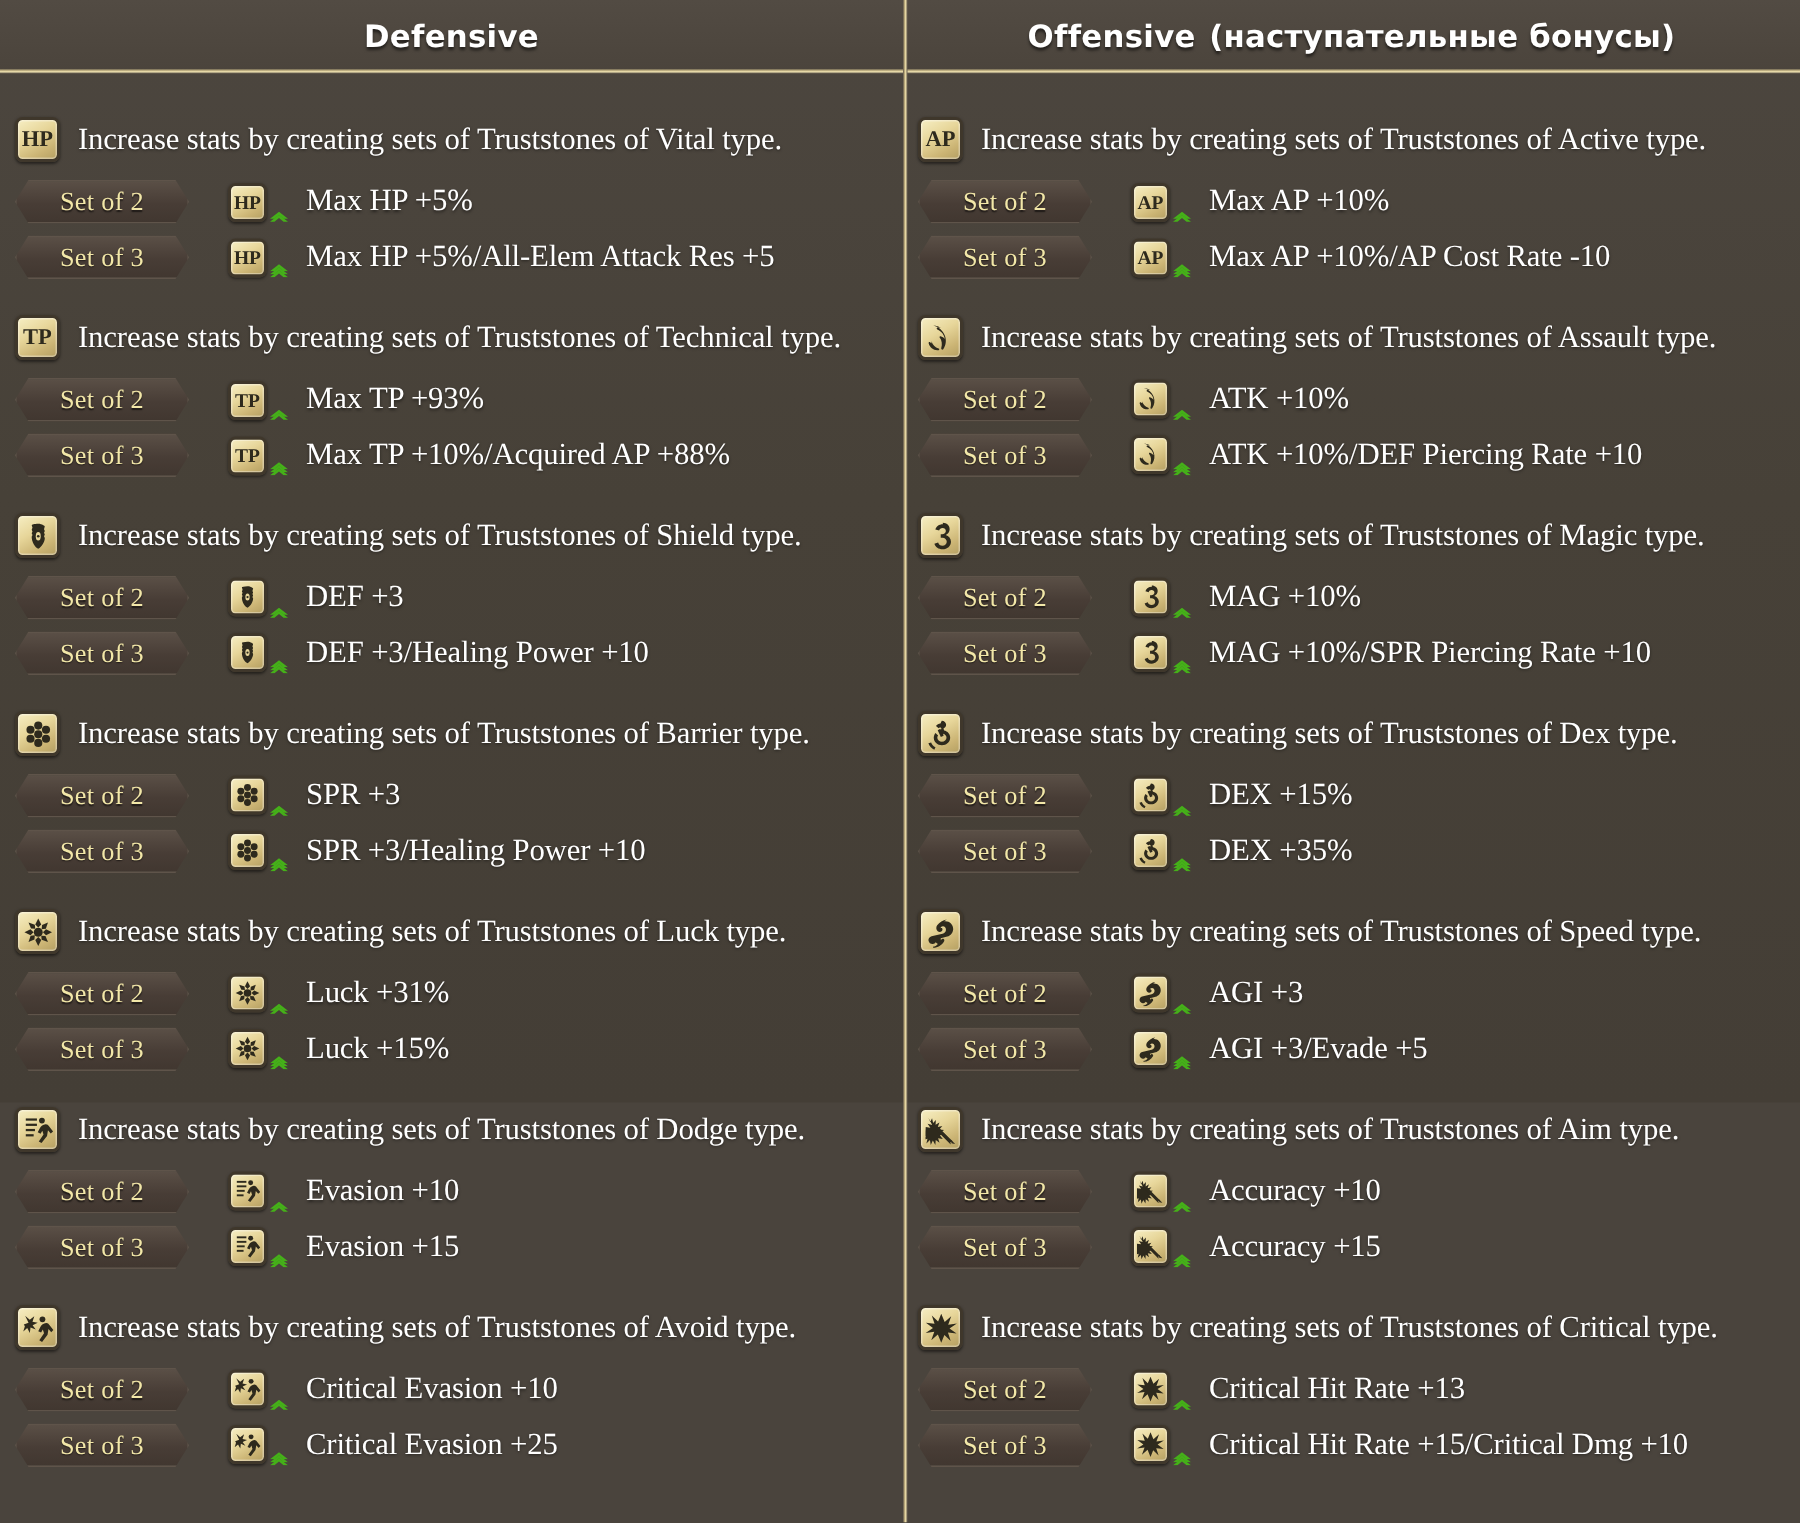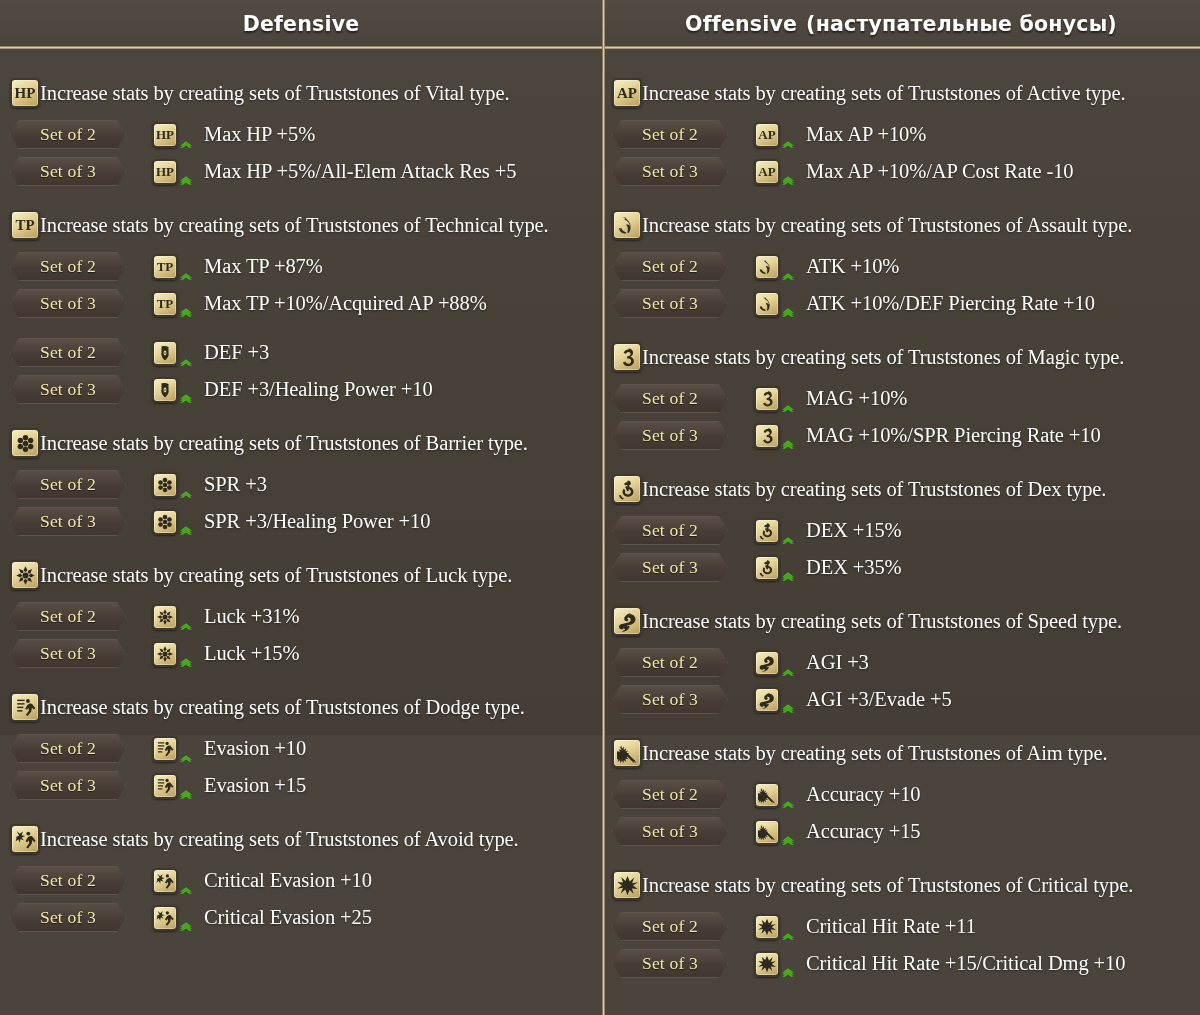--- a/index.html
+++ b/index.html
@@ -86,20 +86,21 @@
   }
   .group-head {
     display: flex;
     align-items: center;
     height: 46px;
     padding-left: 10px;
   }
   .group-head .desc {
     font-size: 20.5px;
     color: #ffffff;
+    margin-left: 12px;
     white-space: nowrap;
     text-shadow: 0 1px 2px rgba(0,0,0,0.5);
     letter-spacing: -0.1px;
   }
 
   
   .tile {
     box-sizing: border-box;
     display: inline-flex;
     align-items: center;
@@ -246,21 +247,21 @@
                     <span class="txt">TP</span>
                   </span></span>      
                 <span class="chev">
                   <svg width="12" height="5" viewBox="0 0 13 5">
                     <path d="M6.5 0L13 5H9.8L6.5 2.4 3.2 5H0z" fill="#45b019"></path>
                   </svg>
                   <svg width="12" height="5" viewBox="0 0 13 5">
                     <path d="M6.5 0L13 5H9.8L6.5 2.4 3.2 5H0z" fill="#45b019"></path>
                   </svg>
                 </span>      
-                <span class="effect">Max TP +87%</span>    
+                <span class="effect">Max TP +93%</span>    
               </div>    
               <div class="row">      
                 <span class="pill">Set of 3</span>      
                 <span class="row-icon"><span class="tile small">
                     <span class="txt">TP</span>
                   </span></span>      
                 <span class="chev">
                   <svg width="12" height="5" viewBox="0 0 13 5">
                     <path d="M6.5 0L13 5H9.8L6.5 2.4 3.2 5H0z" fill="#45b019"></path>
                   </svg>
@@ -270,20 +271,30 @@
                   <svg width="12" height="5" viewBox="0 0 13 5">
                     <path d="M6.5 0L13 5H9.8L6.5 2.4 3.2 5H0z" fill="#45b019"></path>
                   </svg>
                 </span>      
                 <span class="effect">Max TP +10%/Acquired AP +88%</span>    
               </div>  
             </div>  
             <div class="spacer"></div>
           </div>
           <div class="group">  
+            <div class="group-head">
+              <span class="tile big">
+                <svg width="21" height="21" viewBox="0 0 24 24">
+                  <path d="M12 2.5c-3 0-5 .9-5 .9l.6 2.2-.6 1.4.6 1.3-.6 1.4.6 1.3-.6 1.4C7 16 9.3 20.4 12 21.5c2.7-1.1 5-5.5 5-8.1l-.6-1.4.6-1.3-.6-1.4.6-1.3-.6-1.4.6-2.2S15 2.5 12 2.5z" fill="#2e2a1d"></path>
+                  <ellipse cx="12" cy="12" rx="1.9" ry="3.2" fill="#e7d69a"></ellipse>
+                  <circle cx="12" cy="12" r="1" fill="#2e2a1d"></circle>
+                </svg>
+              </span>    
+              <span class="desc">Increase stats by creating sets of Truststones of Shield type.</span>  
+            </div>  
             <div class="rows">    
               <div class="row">      
                 <span class="pill">Set of 2</span>      
                 <span class="row-icon"><span class="tile small">
                     <svg width="18" height="18" viewBox="0 0 24 24">
                       <path d="M12 2.5c-3 0-5 .9-5 .9l.6 2.2-.6 1.4.6 1.3-.6 1.4.6 1.3-.6 1.4C7 16 9.3 20.4 12 21.5c2.7-1.1 5-5.5 5-8.1l-.6-1.4.6-1.3-.6-1.4.6-1.3-.6-1.4.6-2.2S15 2.5 12 2.5z" fill="#2e2a1d"></path>
                       <ellipse cx="12" cy="12" rx="1.9" ry="3.2" fill="#e7d69a"></ellipse>
                       <circle cx="12" cy="12" r="1" fill="#2e2a1d"></circle>
                     </svg>
                   </span></span>      
@@ -961,21 +972,21 @@
                     </svg>
                   </span></span>      
                 <span class="chev">
                   <svg width="12" height="5" viewBox="0 0 13 5">
                     <path d="M6.5 0L13 5H9.8L6.5 2.4 3.2 5H0z" fill="#45b019"></path>
                   </svg>
                   <svg width="12" height="5" viewBox="0 0 13 5">
                     <path d="M6.5 0L13 5H9.8L6.5 2.4 3.2 5H0z" fill="#45b019"></path>
                   </svg>
                 </span>      
-                <span class="effect">Critical Hit Rate +11</span>    
+                <span class="effect">Critical Hit Rate +13</span>    
               </div>    
               <div class="row">      
                 <span class="pill">Set of 3</span>      
                 <span class="row-icon"><span class="tile small">
                     <svg width="18" height="18" viewBox="0 0 24 24">
                       <path d="M12 1l2.6 6.3 5-4.4-2.3 6.4 6.6-.9-5.6 3.7 5.4 3.9-6.6-.7 2.1 6.4-4.8-4.6L12 23l-2.6-6.3-5 4.4 2.3-6.4-6.6.9 5.6-3.7L.3 7.9l6.6.7L4.8 2.2l4.8 4.6z" fill="#2e2a1d"></path>
                     </svg>
                   </span></span>      
                 <span class="chev">
                   <svg width="12" height="5" viewBox="0 0 13 5">

